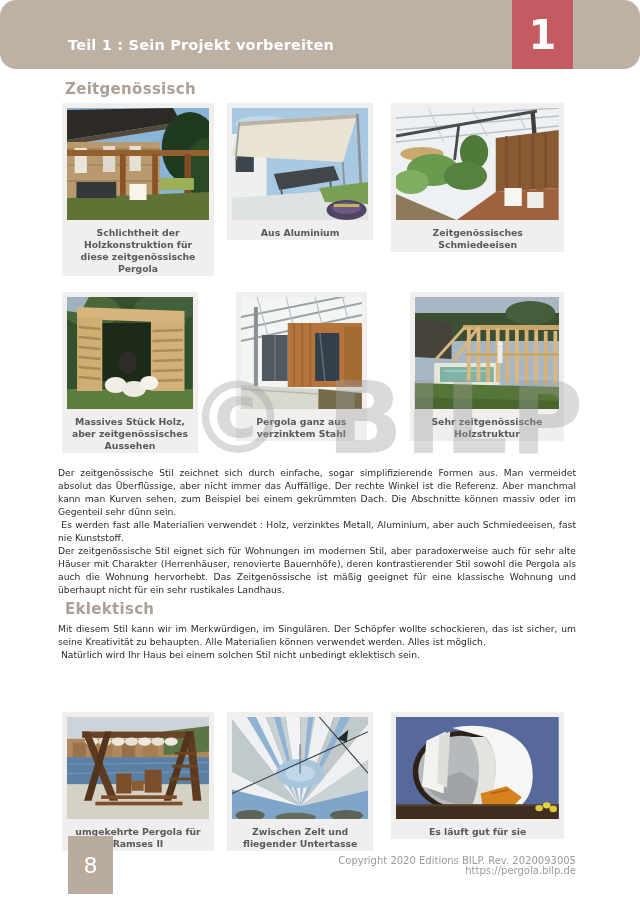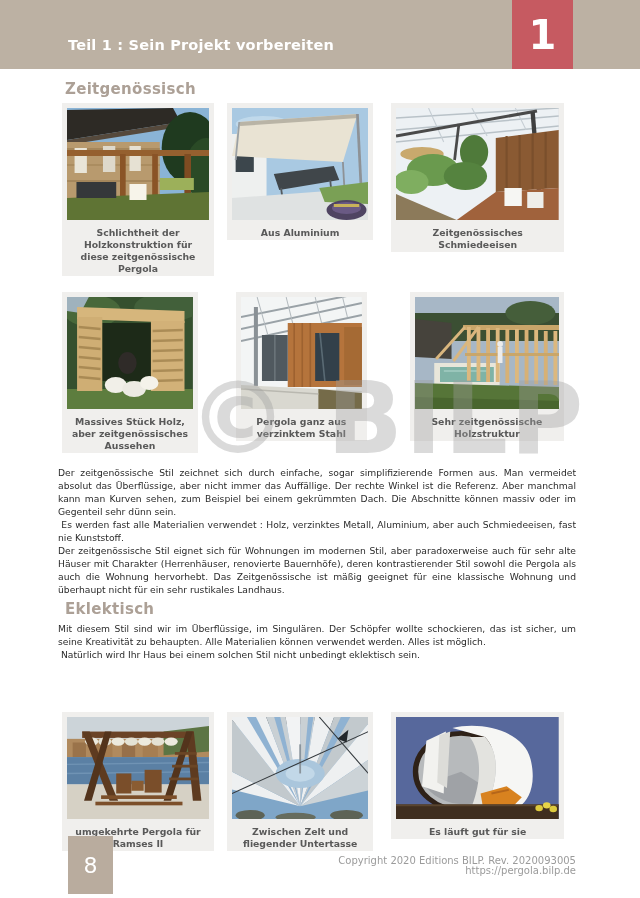--- a/index.html
+++ b/index.html
@@ -1,21 +1,21 @@
 <!DOCTYPE html>
 <html><head>
 <meta charset="utf-8">
 <style>
   html,body{margin:0;padding:0;background:#ffffff;}
   #page{
     position:relative;width:640px;height:898px;background:#ffffff;
     font-family:"DejaVu Sans","Liberation Sans",sans-serif;overflow:hidden;
   }
   
-  .header-bar{position:absolute;left:0;top:0;width:640px;height:69px;background:#bcb1a3;}
+  .header-bar{position:absolute;left:0;top:0;width:640px;height:69px;background:#bcb1a3;border-radius:16px;}
   .header-title{position:absolute;left:68px;top:37px;color:#ffffff;font-size:14.5px;font-weight:bold;letter-spacing:.2px;}
   .chapter-box{position:absolute;left:512px;top:0;width:61px;height:69px;background:#c65a61;display:flex;align-items:center;justify-content:center;}
   .chapter-num{color:#ffffff;font-size:40px;font-weight:bold;line-height:1;}
   
   .sec-heading{position:absolute;left:65px;color:#aca096;font-size:15px;font-weight:bold;letter-spacing:.3px;}
   
   .card-row{position:absolute;left:62px;width:502px;display:flex;align-items:flex-start;}
   .card{background:#f0efed;padding:5px 5px 1px 5px;box-sizing:border-box;}
   .card .photo{width:100%;display:block;background:#ddd;}
   .card .caption{margin-top:7px;padding:0 3px;text-align:center;color:#595959;font-size:9.3px;font-weight:bold;line-height:1.3;}
@@ -228,21 +228,21 @@
       </div>
       <div class="caption">Sehr zeitgenössische Holzstruktur</div>
     </div>
   </div>
 
   <div class="body-text" style="top:466px;">Der zeitgenössische Stil zeichnet sich durch einfache, sogar simplifizierende Formen aus. Man vermeidet absolut das Überflüssige, aber nicht immer das Auffällige. Der rechte Winkel ist die Referenz. Aber manchmal kann man Kurven sehen, zum Beispiel bei einem gekrümmten Dach. Die Abschnitte können massiv oder im Gegenteil sehr dünn sein.
  Es werden fast alle Materialien verwendet : Holz, verzinktes Metall, Aluminium, aber auch Schmiedeeisen, fast nie Kunststoff.</div>
   <div class="body-text" style="top:544px;">Der zeitgenössische Stil eignet sich für Wohnungen im modernen Stil, aber paradoxerweise auch für sehr alte Häuser mit Charakter (Herrenhäuser, renovierte Bauernhöfe), deren kontrastierender Stil sowohl die Pergola als auch die Wohnung hervorhebt. Das Zeitgenössische ist mäßig geeignet für eine klassische Wohnung und überhaupt nicht für ein sehr rustikales Landhaus.</div>
 
   <div class="sec-heading" style="top:600px;">Eklektisch</div>
-  <div class="body-text" style="top:622px;">Mit diesem Stil sind wir im Überflüssige, im Singulären. Der Schöpfer wollte schockieren, das ist sicher, um seine Kreativität zu behaupten. Alle Materialien können verwendet werden. Alles ist möglich.
+  <div class="body-text" style="top:622px;">Mit diesem Stil kann wir im Merkwürdigen, im Singulären. Der Schöpfer wollte schockieren, das ist sicher, um seine Kreativität zu behaupten. Alle Materialien können verwendet werden. Alles ist möglich.
  Natürlich wird Ihr Haus bei einem solchen Stil nicht unbedingt eklektisch sein.</div>
 
   <div class="card-row" style="top:672px;margin-top:40px;">
     <div class="card c1">
       <div class="photo ph-short">
         <svg width="100%" height="100%" viewBox="0 0 150 112" preserveAspectRatio="none">
           <rect width="150" height="112" fill="#ccd4d9"></rect>
           <rect x="0" y="24" width="150" height="20" fill="#b08a5e"></rect>
           <rect x="6" y="28" width="14" height="16" fill="#9a734a"></rect>
           <rect x="30" y="26" width="18" height="18" fill="#a67e52"></rect>

